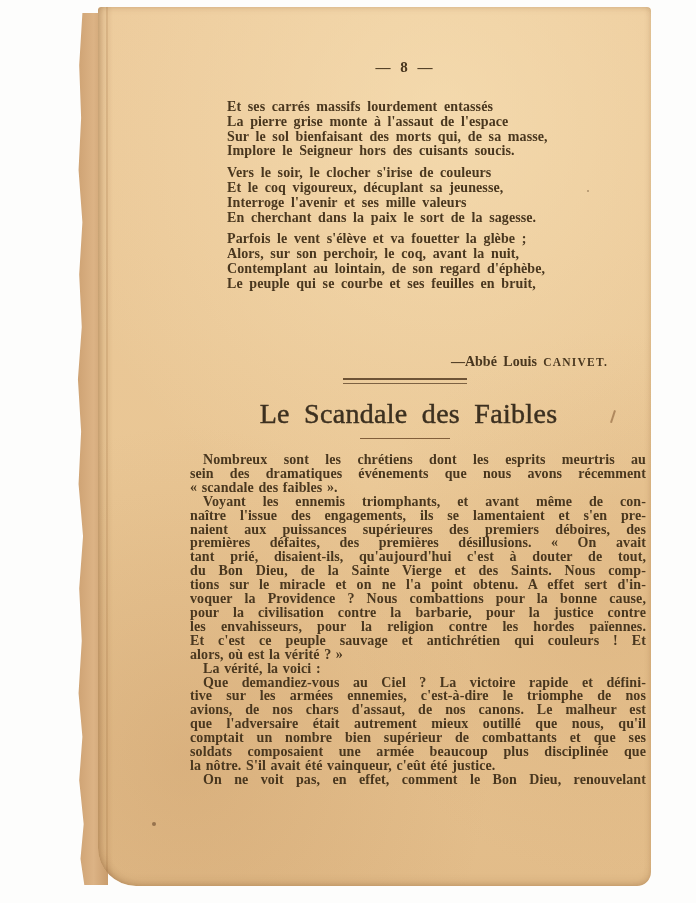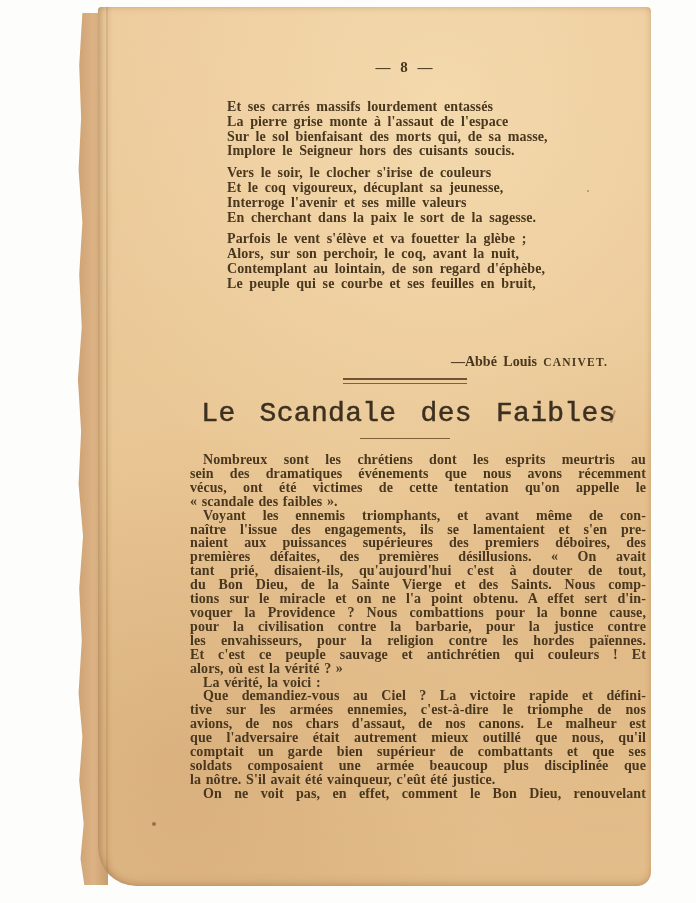--- a/index.html
+++ b/index.html
@@ -44,21 +44,21 @@
   .stanza{margin-bottom:7px;}
 
   .attribution{position:absolute;left:129px;top:347px;width:381px;text-align:right;
     font-size:14px;font-weight:700;word-spacing:3px;font-family:Liberation Serif, serif;}
   .attribution .sc{text-transform:uppercase;font-size:11.5px;letter-spacing:1.2px;}
 
   .dbl-rule{position:absolute;left:245px;top:371px;width:124px;height:3px;
     border-top:2px solid rgba(88,62,36,0.85);border-bottom:1px solid rgba(88,62,36,0.75);}
 
   .title{position:absolute;left:35px;top:391px;width:551px;text-align:center;
-    font-family:Liberation Mono, monospace;font-size:28px;font-weight:400;
+    font-family:Liberation Serif, serif;font-size:28px;font-weight:400;
     -webkit-text-stroke:0.45px #3c3020;color:#3c3020;
     word-spacing:7px;letter-spacing:0.3px;}
   .title-rule{position:absolute;left:262px;top:431px;width:90px;height:1px;
     background:rgba(118,82,48,0.9);}
 
   .prose{position:absolute;left:92px;top:446px;width:456px;
     font-size:14px;font-weight:700;line-height:13.9px;
     word-spacing:1px;letter-spacing:0.1px;color:#49371f;}
   .ln{text-align:justify;text-align-last:justify;}
   .ln.fi{text-indent:13px;}
@@ -102,21 +102,20 @@
 
   <div class="dbl-rule"></div>
 
   <div class="title">Le Scandale des Faibles</div>
   <div class="title-rule"></div>
 
   <div class="prose">
     <div>
       <div class="ln fi">Nombreux sont les chrétiens dont les esprits meurtris au</div>
       <div class="ln">sein des dramatiques événements que nous avons récemment</div>
-      <div class="ln">vécus, ont été victimes de cette tentation qu'on appelle le</div>
       <div class="ln la">« scandale des faibles ».</div>
     </div>
     <div>
       <div class="ln fi">Voyant les ennemis triomphants, et avant même de con-</div>
       <div class="ln">naître l'issue des engagements, ils se lamentaient et s'en pre-</div>
       <div class="ln">naient aux puissances supérieures des premiers déboires, des</div>
       <div class="ln">premières défaites, des premières désillusions. « On avait</div>
       <div class="ln">tant prié, disaient-ils, qu'aujourd'hui c'est à douter de tout,</div>
       <div class="ln">du Bon Dieu, de la Sainte Vierge et des Saints. Nous comp-</div>
       <div class="ln">tions sur le miracle et on ne l'a point obtenu. A effet sert d'in-</div>
@@ -127,21 +126,21 @@
       <div class="ln la">alors, où est la vérité ? »</div>
     </div>
     <div>
       <div class="ln fi la">La vérité, la voici :</div>
     </div>
     <div>
       <div class="ln fi">Que demandiez-vous au Ciel ? La victoire rapide et défini-</div>
       <div class="ln">tive sur les armées ennemies, c'est-à-dire le triomphe de nos</div>
       <div class="ln">avions, de nos chars d'assaut, de nos canons. Le malheur est</div>
       <div class="ln">que l'adversaire était autrement mieux outillé que nous, qu'il</div>
-      <div class="ln">comptait un garde bien supérieur de combattants et que ses</div>
+      <div class="ln">comptait un nombre bien supérieur de combattants et que ses</div>
       <div class="ln">soldats composaient une armée beaucoup plus disciplinée que</div>
       <div class="ln la">la nôtre. S'il avait été vainqueur, c'eût été justice.</div>
     </div>
     <div>
       <div class="ln fi">On ne voit pas, en effet, comment le Bon Dieu, renouvelant</div>
     </div>
   </div>
 </div>
 
 </body></html>

